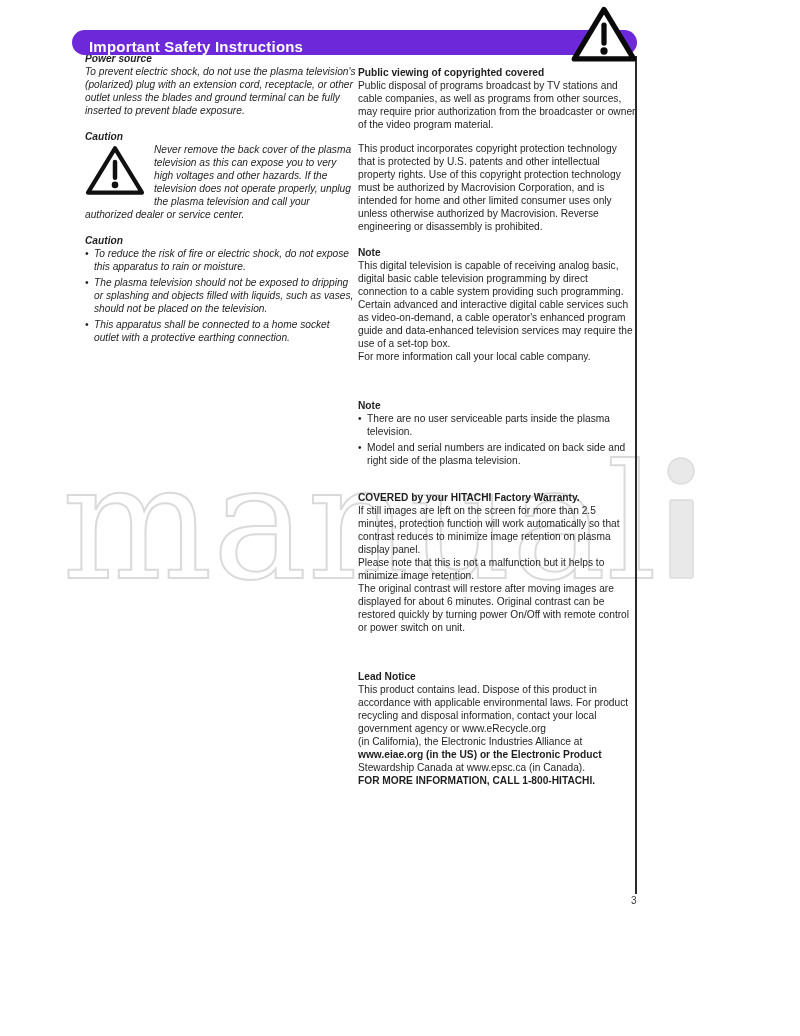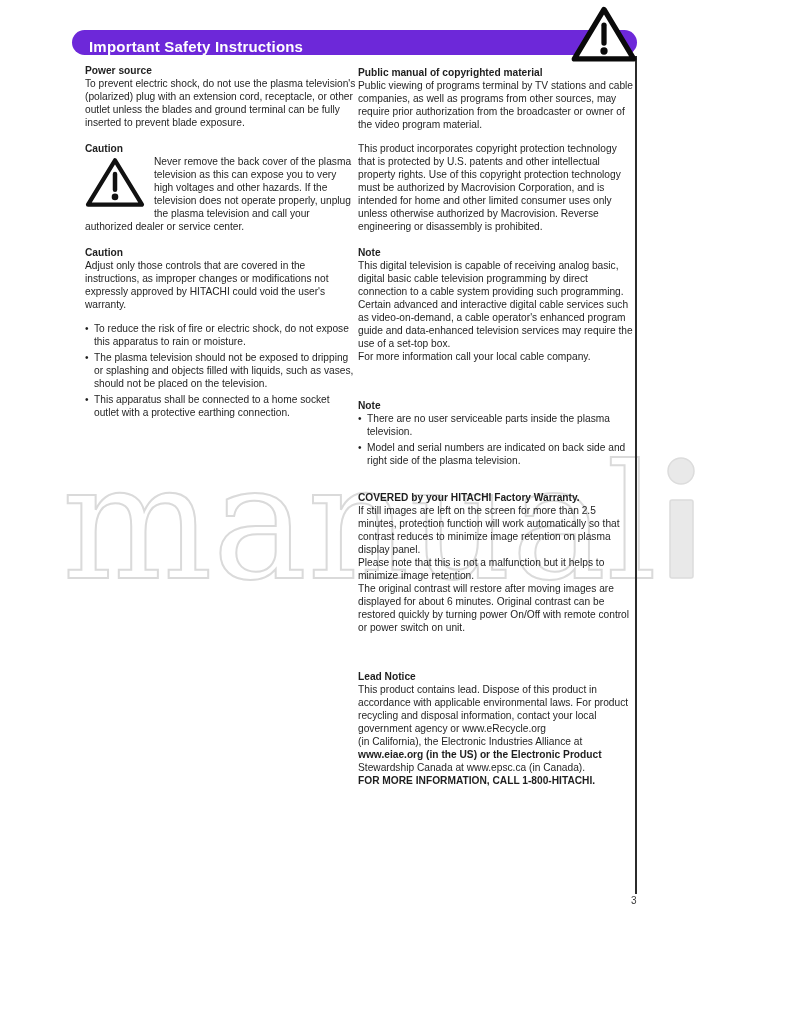--- a/index.html
+++ b/index.html
@@ -17,21 +17,21 @@
 
   
   .vrule{position:absolute;left:635px;top:56px;width:2px;height:838px;background:#2b2b2b;z-index:2;}
   .pagenum{position:absolute;left:631px;top:895px;font-size:10px;color:#3a3a3a;z-index:2;}
 
   
   .watermark{position:absolute;left:0;top:440px;z-index:0;pointer-events:none;}
 
   
   .col{position:absolute;font-size:10.2px;line-height:13px;z-index:1;}
-  .col-left{left:85px;top:64px;width:272px;}
+  .col-left{left:85px;top:52px;width:272px;font-style:italic;}
   .col-right{left:358px;top:66px;width:278px;}
 
   .h{font-weight:bold;margin:13px 0 0;}
   .col > .h:first-child{margin-top:0;}
   .p{margin:0 0 11px;white-space:pre-line;}
   .p .b{font-weight:bold;}
   .bullets{margin:0 0 11px;}
   .bullet{display:flex;margin:0 0 3px;}
   .bullet .dot{flex:none;width:9px;}
   .bullet .btext{flex:1;}
@@ -67,39 +67,38 @@
   <div class="col col-left" id="col-left">
       <div class="h">Power source</div>
       <div class="p"><span>To prevent electric shock, do not use the plasma television's (polarized) plug with an extension cord, receptacle, or other outlet unless the blades and ground terminal can be fully inserted to prevent blade exposure.</span></div>
       <div class="h">Caution</div>
       <div class="p"><svg viewBox="0 0 100 88" class="cau-tri">
     <path d="M50 7 L95 81 H5 Z" fill="#ffffff" stroke="#111111" stroke-width="7" stroke-linejoin="round"></path>
     <path d="M50 30 V56" stroke="#111111" stroke-width="7.5" stroke-linecap="round"></path>
     <circle cx="50" cy="68" r="5.5" fill="#111111"></circle>
   </svg><span>Never remove the back cover of the plasma television as this can expose you to very high voltages and other hazards. If the television does not operate properly, unplug the plasma television and call your authorized dealer or service center.</span></div>
       <div class="h">Caution</div>
-      <div class="p"><span>Adjust only those controls that are covered in the instructions, as improper changes or modifications not expressly approved by HITACHI could void the user's warranty.</span></div>
       <div class="bullets">
         <div class="bullet">
           <span class="dot">•</span>
           <span class="btext">To reduce the risk of fire or electric shock, do not expose this apparatus to rain or moisture.</span>
         </div>
         <div class="bullet">
           <span class="dot">•</span>
           <span class="btext">The plasma television should not be exposed to dripping or splashing and objects filled with liquids, such as vases, should not be placed on the television.</span>
         </div>
         <div class="bullet">
           <span class="dot">•</span>
           <span class="btext">This apparatus shall be connected to a home socket outlet with a protective earthing connection.</span>
         </div>
       </div>
     </div>
   <div class="col col-right" id="col-right">
-      <div class="h">Public manual of copyrighted material</div>
-      <div class="p"><span>Public viewing of programs terminal by TV stations and cable companies, as well as programs from other sources, may require prior authorization from the broadcaster or owner of the video program material.</span></div>
+      <div class="h">Public viewing of copyrighted covered</div>
+      <div class="p"><span>Public disposal of programs broadcast by TV stations and cable companies, as well as programs from other sources, may require prior authorization from the broadcaster or owner of the video program material.</span></div>
       <div class="p"><span>This product incorporates copyright protection technology that is protected by U.S. patents and other intellectual property rights. Use of this copyright protection technology must be authorized by Macrovision Corporation, and is intended for home and other limited consumer uses only unless otherwise authorized by Macrovision. Reverse engineering or disassembly is prohibited.</span></div>
       <div class="h">Note</div>
       <div class="p"><span>This digital television is capable of receiving analog basic, digital basic cable television programming by direct connection to a cable system providing such programming. Certain advanced and interactive digital cable services such as video-on-demand, a cable operator's enhanced program guide and data-enhanced television services may require the use of a set-top box.
 For more information call your local cable company.</span></div>
       <div class="h gap">Note</div>
       <div class="bullets">
         <div class="bullet">
           <span class="dot">•</span>
           <span class="btext">There are no user serviceable parts inside the plasma television.</span>
         </div>

